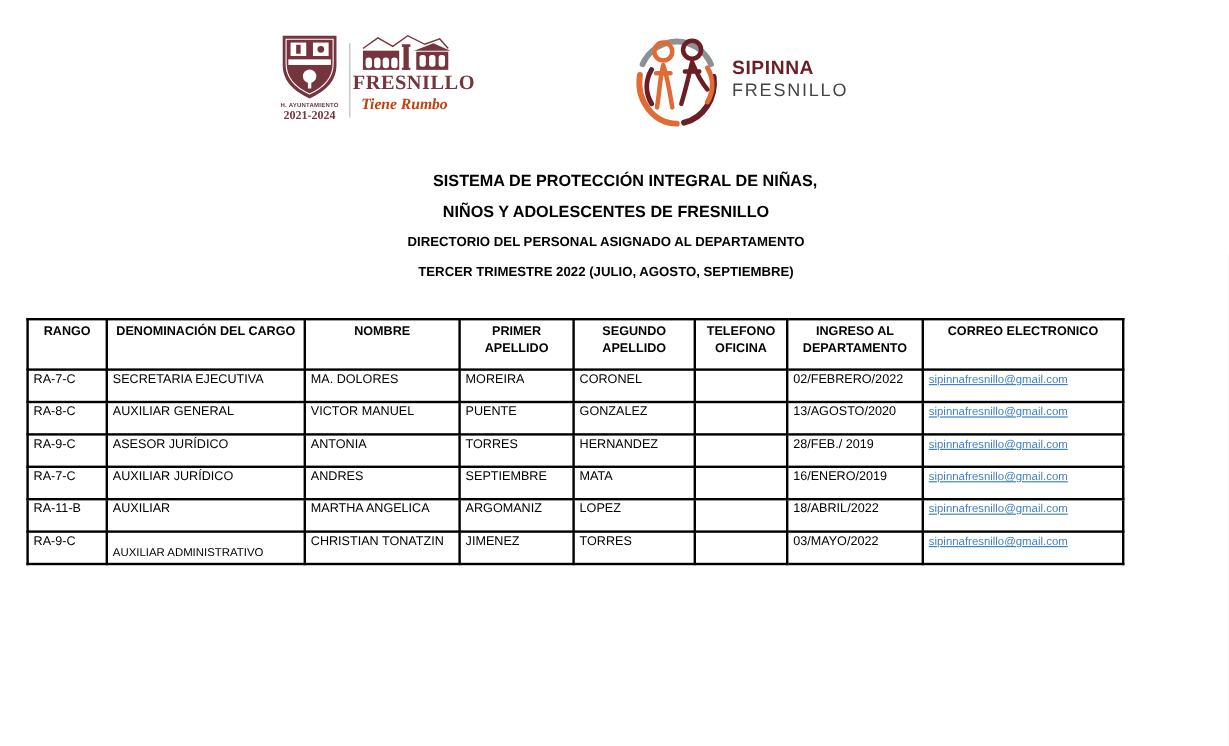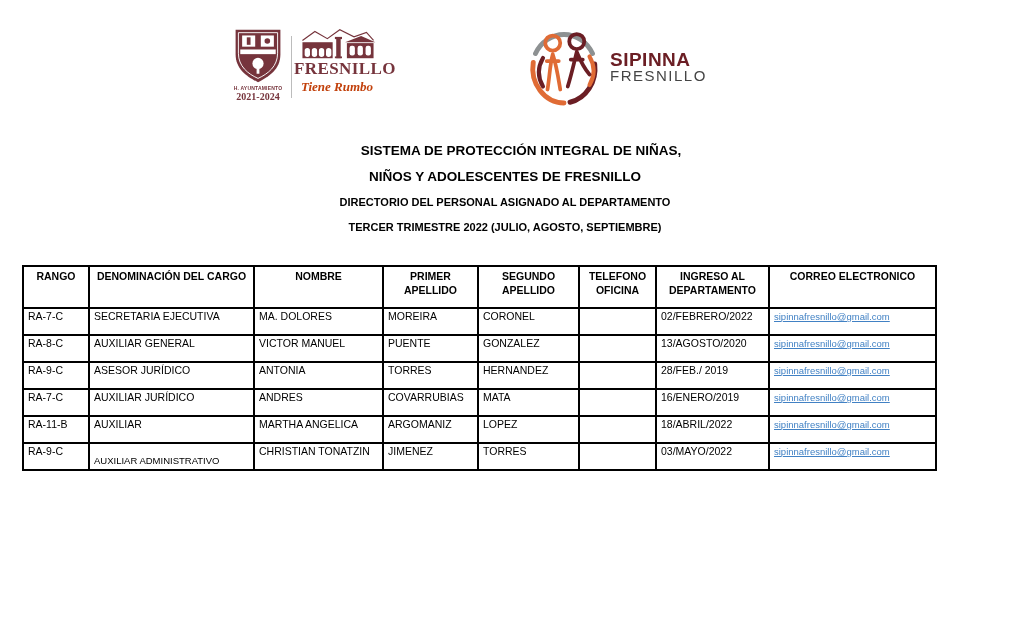--- a/index.html
+++ b/index.html
@@ -16,21 +16,21 @@
   .ayto2{position:absolute;left:0;top:65px;width:60px;text-align:center;
     font-family:"Liberation Serif",serif;font-size:10px;font-weight:bold;color:#76343c;}
   .logo-divider{position:absolute;left:63px;top:10px;width:1px;height:62px;background:#bcbcbc;}
   .kiosk{position:absolute;left:70px;top:2px;width:80px;height:32px;}
   .fres-wordmark{position:absolute;left:66px;top:33px;width:86px;text-align:center;
     font-family:"Liberation Serif",serif;font-size:17px;font-weight:bold;color:#76343c;letter-spacing:.4px;}
   .fres-tagline{position:absolute;left:66px;top:53px;width:86px;text-align:center;
     font-family:"Liberation Serif",serif;font-style:italic;font-size:13px;font-weight:bold;color:#c2410c;}
   .sipinna-logo{position:absolute;left:524px;top:22px;width:170px;height:85px;}
   .sipinna-icon{position:absolute;left:0;top:0;width:80px;height:84px;}
-  .sipinna-name{position:absolute;left:86px;top:27px;font-size:19px;font-weight:bold;
+  .sipinna-name{position:absolute;left:86px;top:27px;font-size:16px;font-weight:bold;
     color:#6b1e24;letter-spacing:.5px;}
   .sipinna-place{position:absolute;left:86px;top:45px;font-size:15px;font-weight:normal;
     color:#454545;letter-spacing:1.5px;}
   
   .title-line{position:absolute;left:0;width:1010px;text-align:center;font-weight:bold;}
   .t1{top:143px;font-size:13.5px;margin-left:16px;}
   .t2{top:169px;font-size:13.5px;}
   .t3{top:196px;font-size:11px;}
   .t4{top:221px;font-size:11px;}
   
@@ -164,21 +164,21 @@
         <td>TORRES</td>
         <td>HERNANDEZ</td>
         <td></td>
         <td>28/FEB./ 2019</td>
         <td><a class="email-link">sipinnafresnillo@gmail.com</a></td>
       </tr>
       <tr>
         <td>RA-7-C</td>
         <td>AUXILIAR JURÍDICO</td>
         <td>ANDRES</td>
-        <td>COVARRUBIAS</td>
+        <td>SEPTIEMBRE</td>
         <td>MATA</td>
         <td></td>
         <td>16/ENERO/2019</td>
         <td><a class="email-link">sipinnafresnillo@gmail.com</a></td>
       </tr>
       <tr>
         <td>RA-11-B</td>
         <td>AUXILIAR</td>
         <td>MARTHA ANGELICA</td>
         <td>ARGOMANIZ</td>

